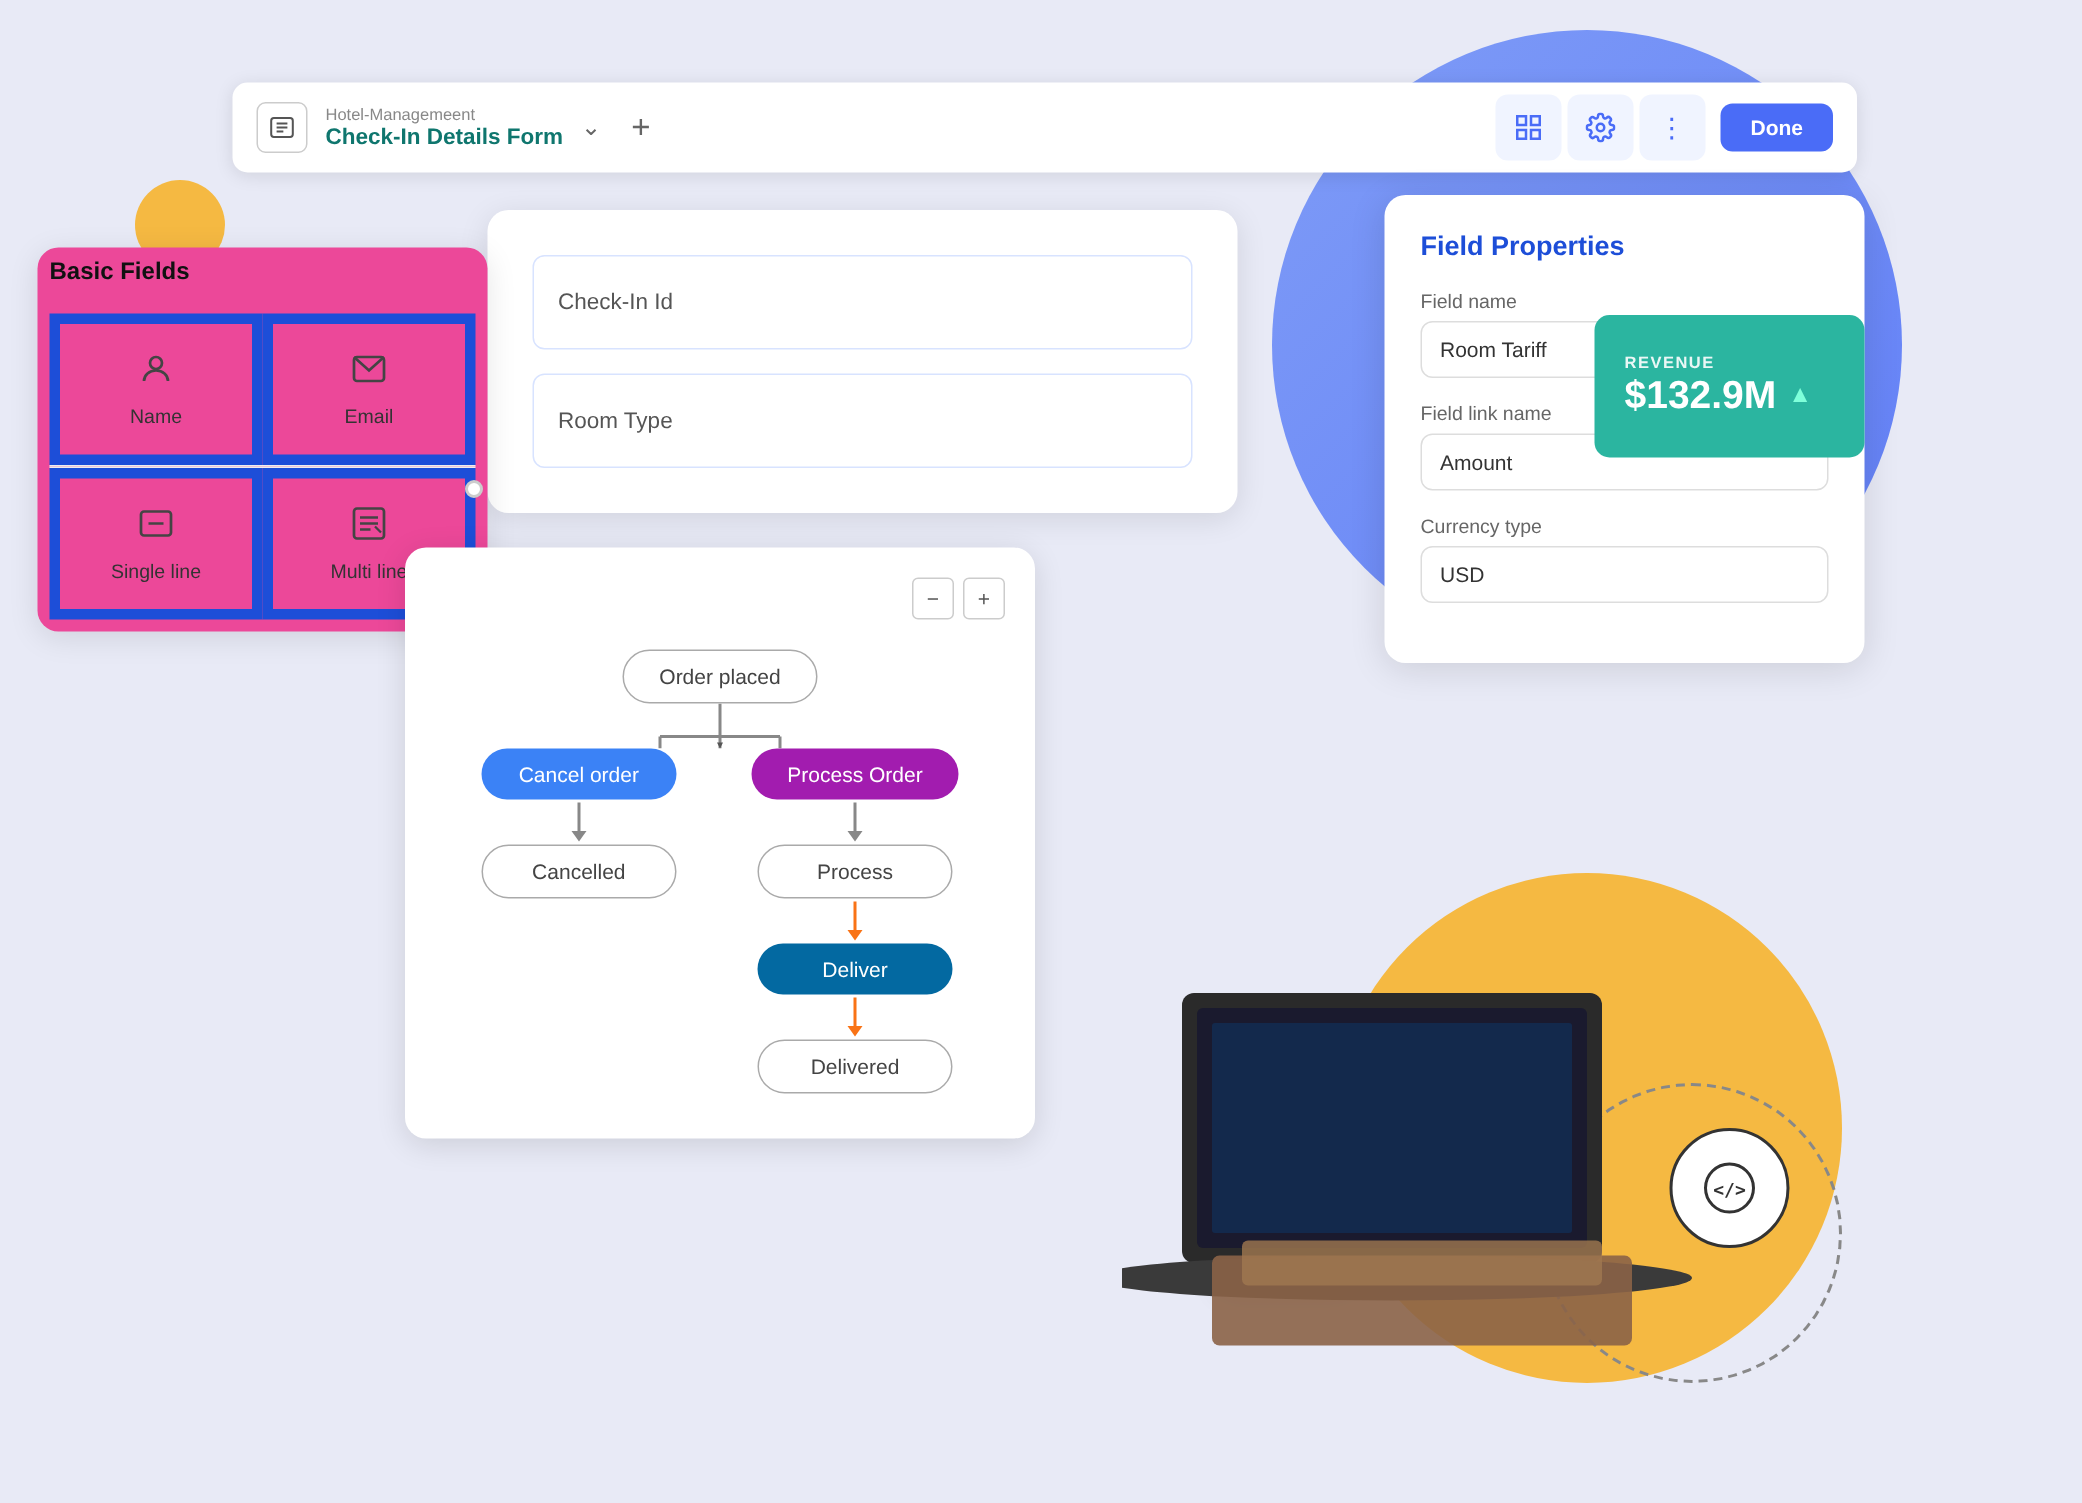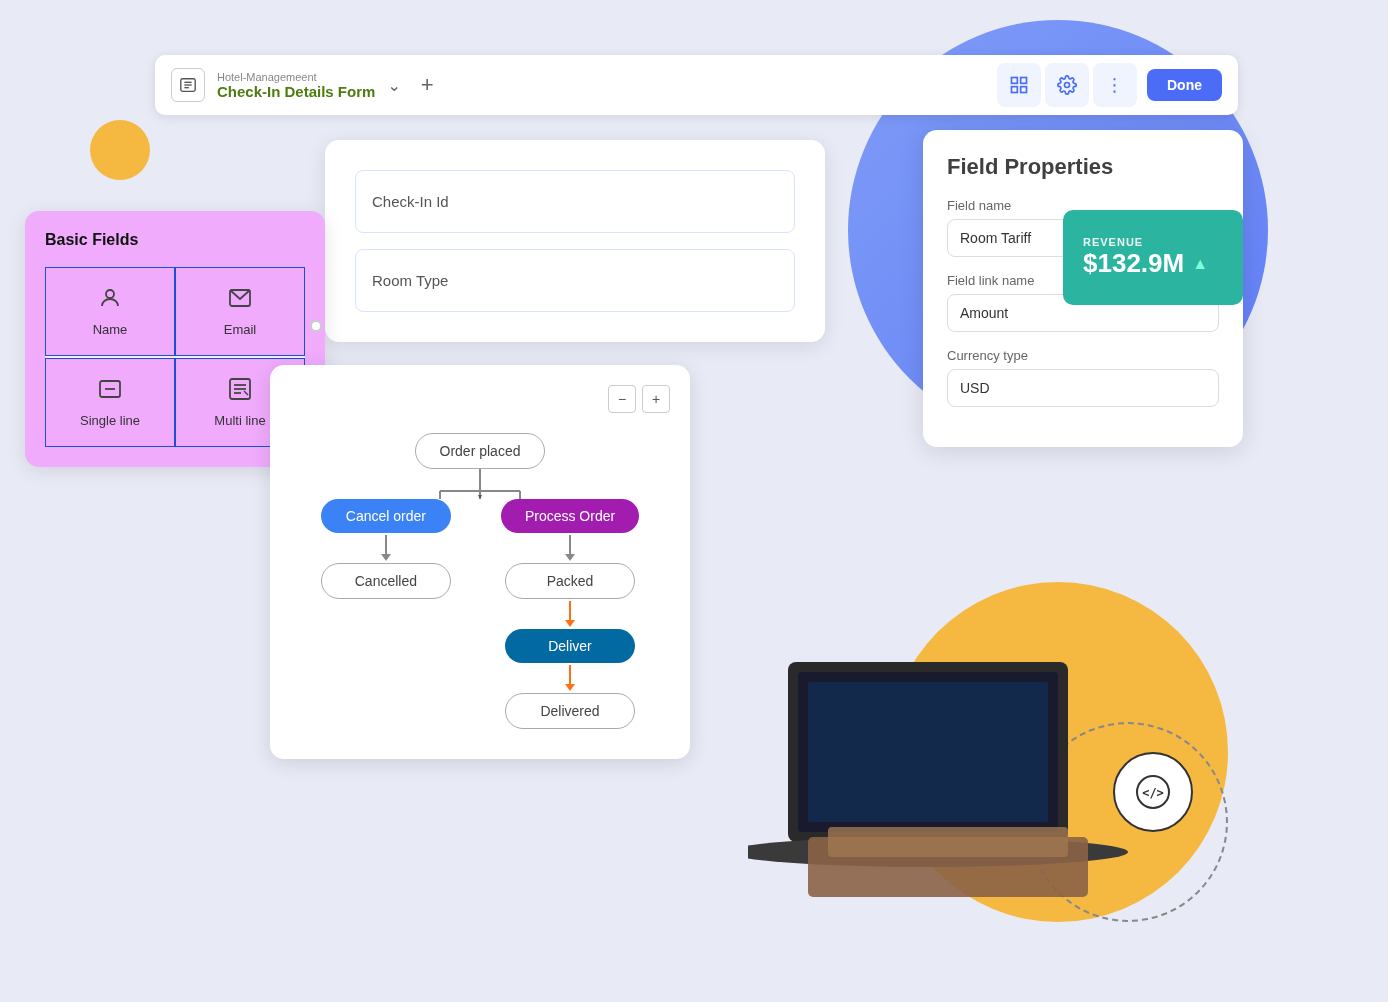--- a/index.html
+++ b/index.html
@@ -69,21 +69,21 @@
       display: flex;
       flex-direction: column;
     }
     .toolbar-subtitle {
       font-size: 11px;
       color: #888;
     }
     .toolbar-title {
       font-size: 15px;
       font-weight: 600;
-      color: #4d7c0f;
+      color: #0f766e;
     }
     .toolbar-chevron {
       font-size: 16px;
       color: #666;
       cursor: pointer;
     }
     .toolbar-plus {
       font-size: 22px;
       color: #666;
       cursor: pointer;
@@ -118,45 +118,44 @@
       cursor: pointer;
       margin-left: 6px;
     }
 
     
     .basic-fields-panel {
       position: absolute;
       top: 165px;
       left: 25px;
       width: 300px;
-      background: #f0abfc;
+      background: #ec4899;
       border-radius: 14px;
-      padding: 20px;
+      padding: 8px;
       box-shadow: 0 4px 20px rgba(0,0,0,0.1);
       z-index: 20;
-      margin-top: 46px;
     }
     .basic-fields-title {
       font-size: 16px;
       font-weight: 700;
       color: #111;
       margin-bottom: 18px;
     }
     .fields-grid {
       display: grid;
       grid-template-columns: 1fr 1fr;
       gap: 0;
     }
     .field-item {
       display: flex;
       flex-direction: column;
       align-items: center;
       justify-content: center;
       padding: 18px 10px;
-      border: 1px solid #1d4ed8;
+      border: 7px solid #1d4ed8;
       cursor: pointer;
       gap: 6px;
     }
     .field-icon {
       font-size: 22px;
       color: #444;
     }
     .field-label {
       font-size: 13px;
       color: #333;
@@ -285,23 +284,23 @@
       top: 130px;
       right: 145px;
       width: 320px;
       background: white;
       border-radius: 14px;
       padding: 24px;
       box-shadow: 0 4px 24px rgba(0,0,0,0.12);
       z-index: 30;
     }
     .fp-title {
-      font-size: 22px;
+      font-size: 18px;
       font-weight: 700;
-      color: #404040;
+      color: #1d4ed8;
       margin-bottom: 18px;
     }
     .fp-label {
       font-size: 13px;
       color: #666;
       margin-bottom: 6px;
     }
     .fp-input {
       width: 100%;
       border: 1.5px solid #ddd;
@@ -567,21 +566,21 @@
 
       <div style="display:flex;flex-direction:column;align-items:center;">
         <div class="flow-node flow-node-blue">Cancel order</div>
         <div class="flow-arrow" style="margin-top:2px;"></div>
         <div class="flow-node flow-node-outline" style="margin-top:8px;">Cancelled</div>
       </div>
 
       <div style="display:flex;flex-direction:column;align-items:center;">
         <div class="flow-node flow-node-dark">Process Order</div>
         <div class="flow-arrow" style="margin-top:2px;"></div>
-        <div class="flow-node flow-node-outline" style="margin-top:8px;">Packed</div>
+        <div class="flow-node flow-node-outline" style="margin-top:8px;">Process</div>
 
         <div class="flow-arrow flow-arrow-orange" style="margin-top:2px; background:#f97316;"></div>
         <div class="flow-node flow-node-orange" style="margin-top:8px;">Deliver</div>
 
         <div style="width:2px;height:20px;background:#f97316;position:relative;margin-top:2px;">
           <span style="position:absolute;bottom:-6px;left:-4px;border-left:5px solid transparent;border-right:5px solid transparent;border-top:7px solid #f97316;"></span>
         </div>
         <div class="flow-node flow-node-outline" style="margin-top:8px;">Delivered</div>
       </div>
     </div>

